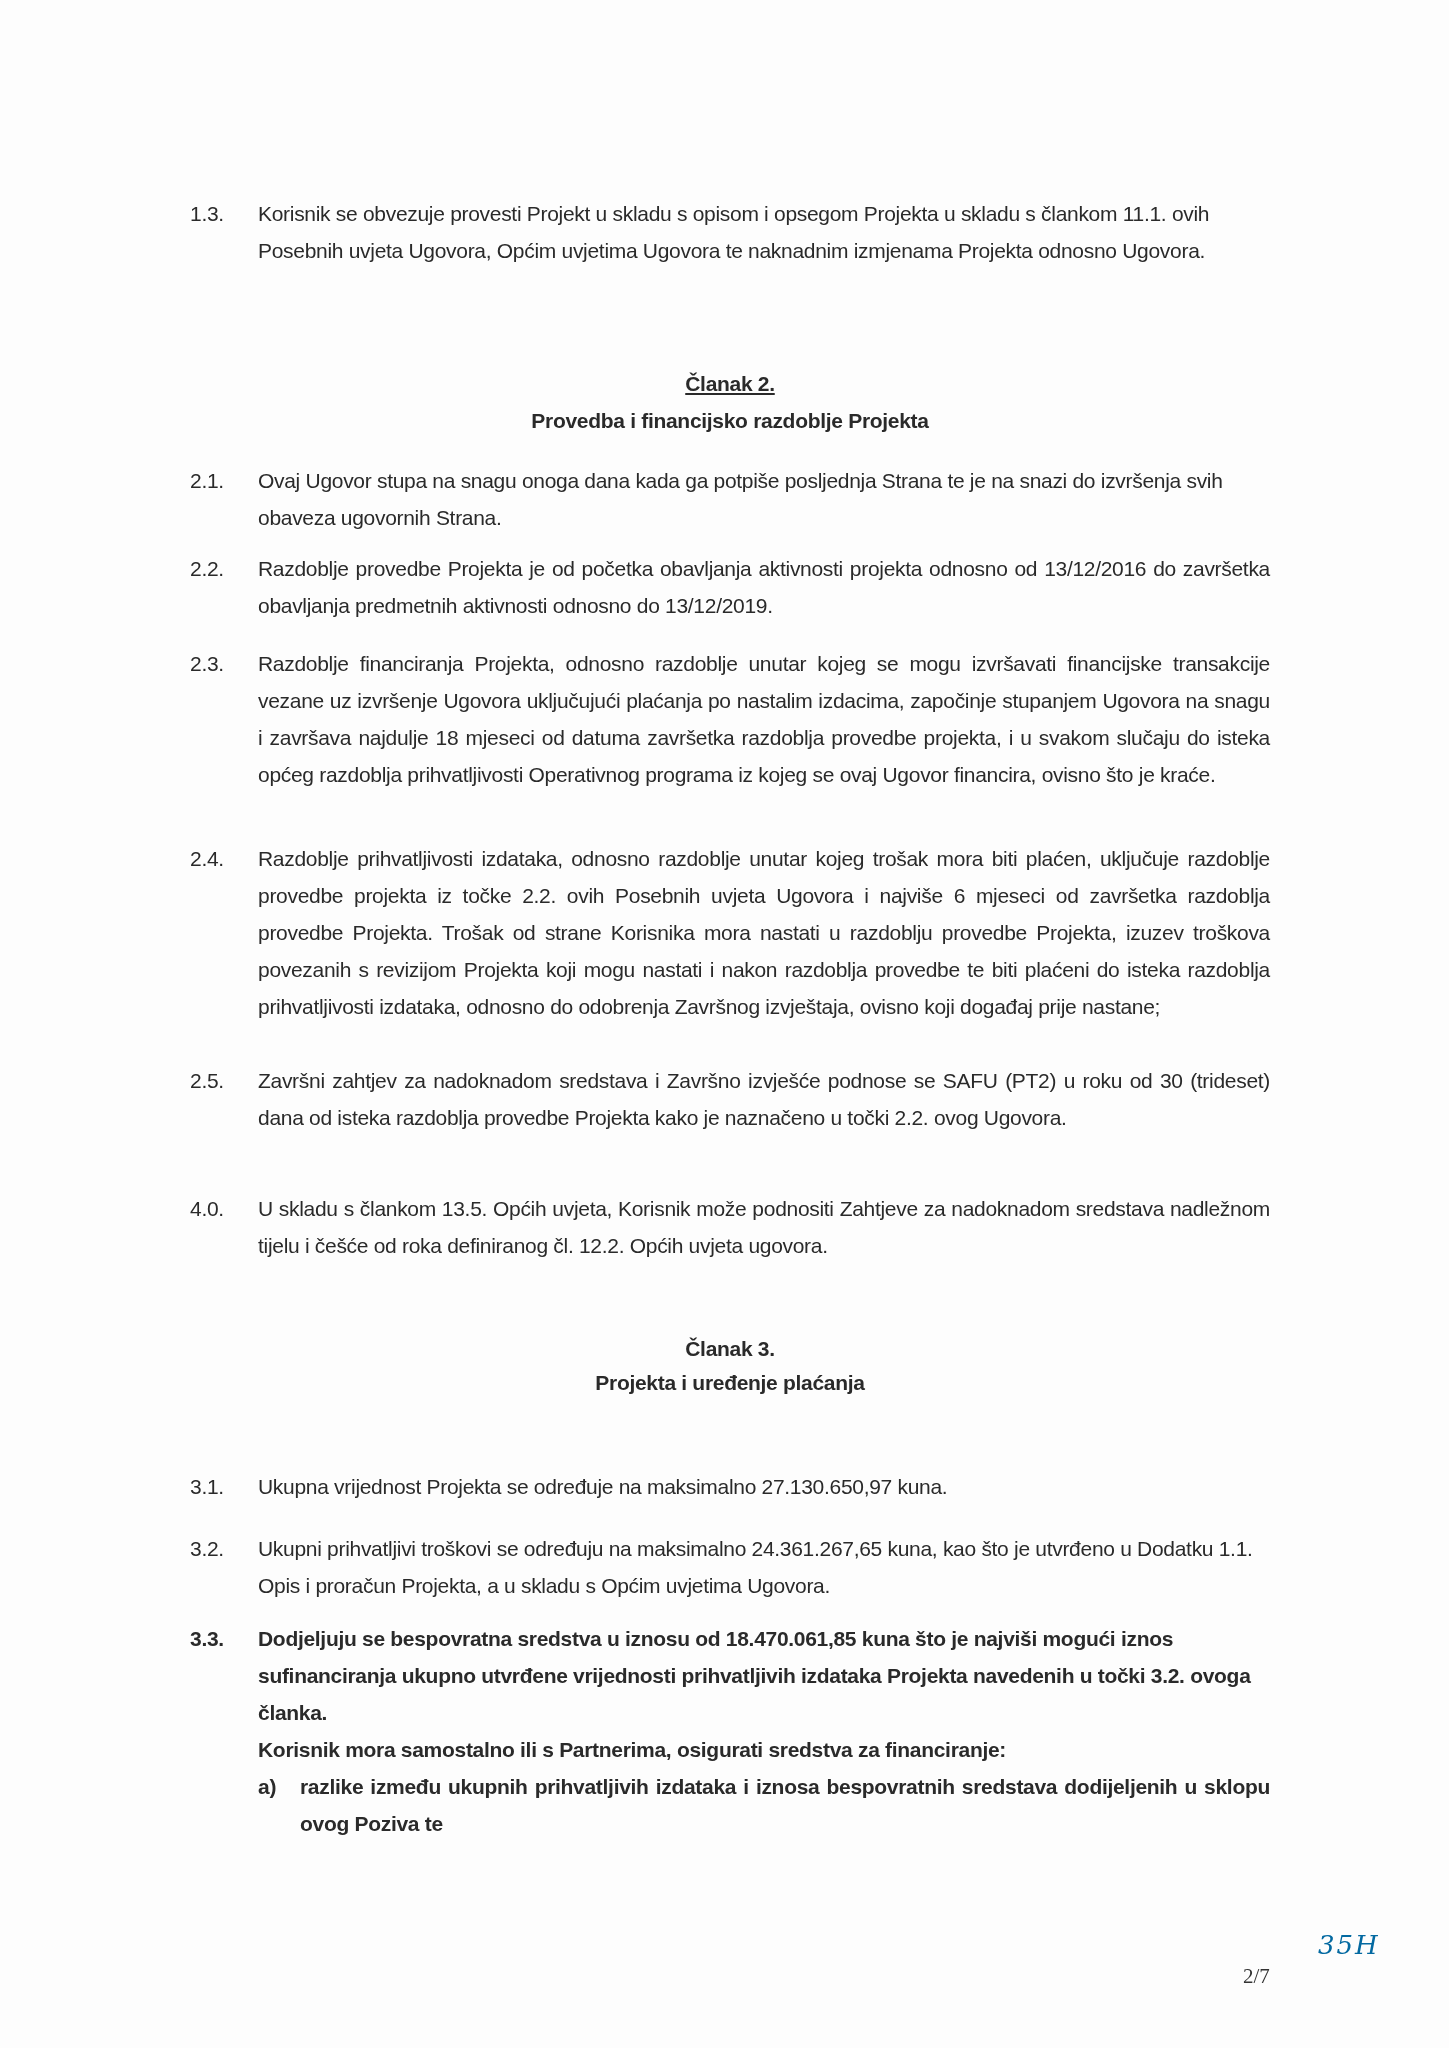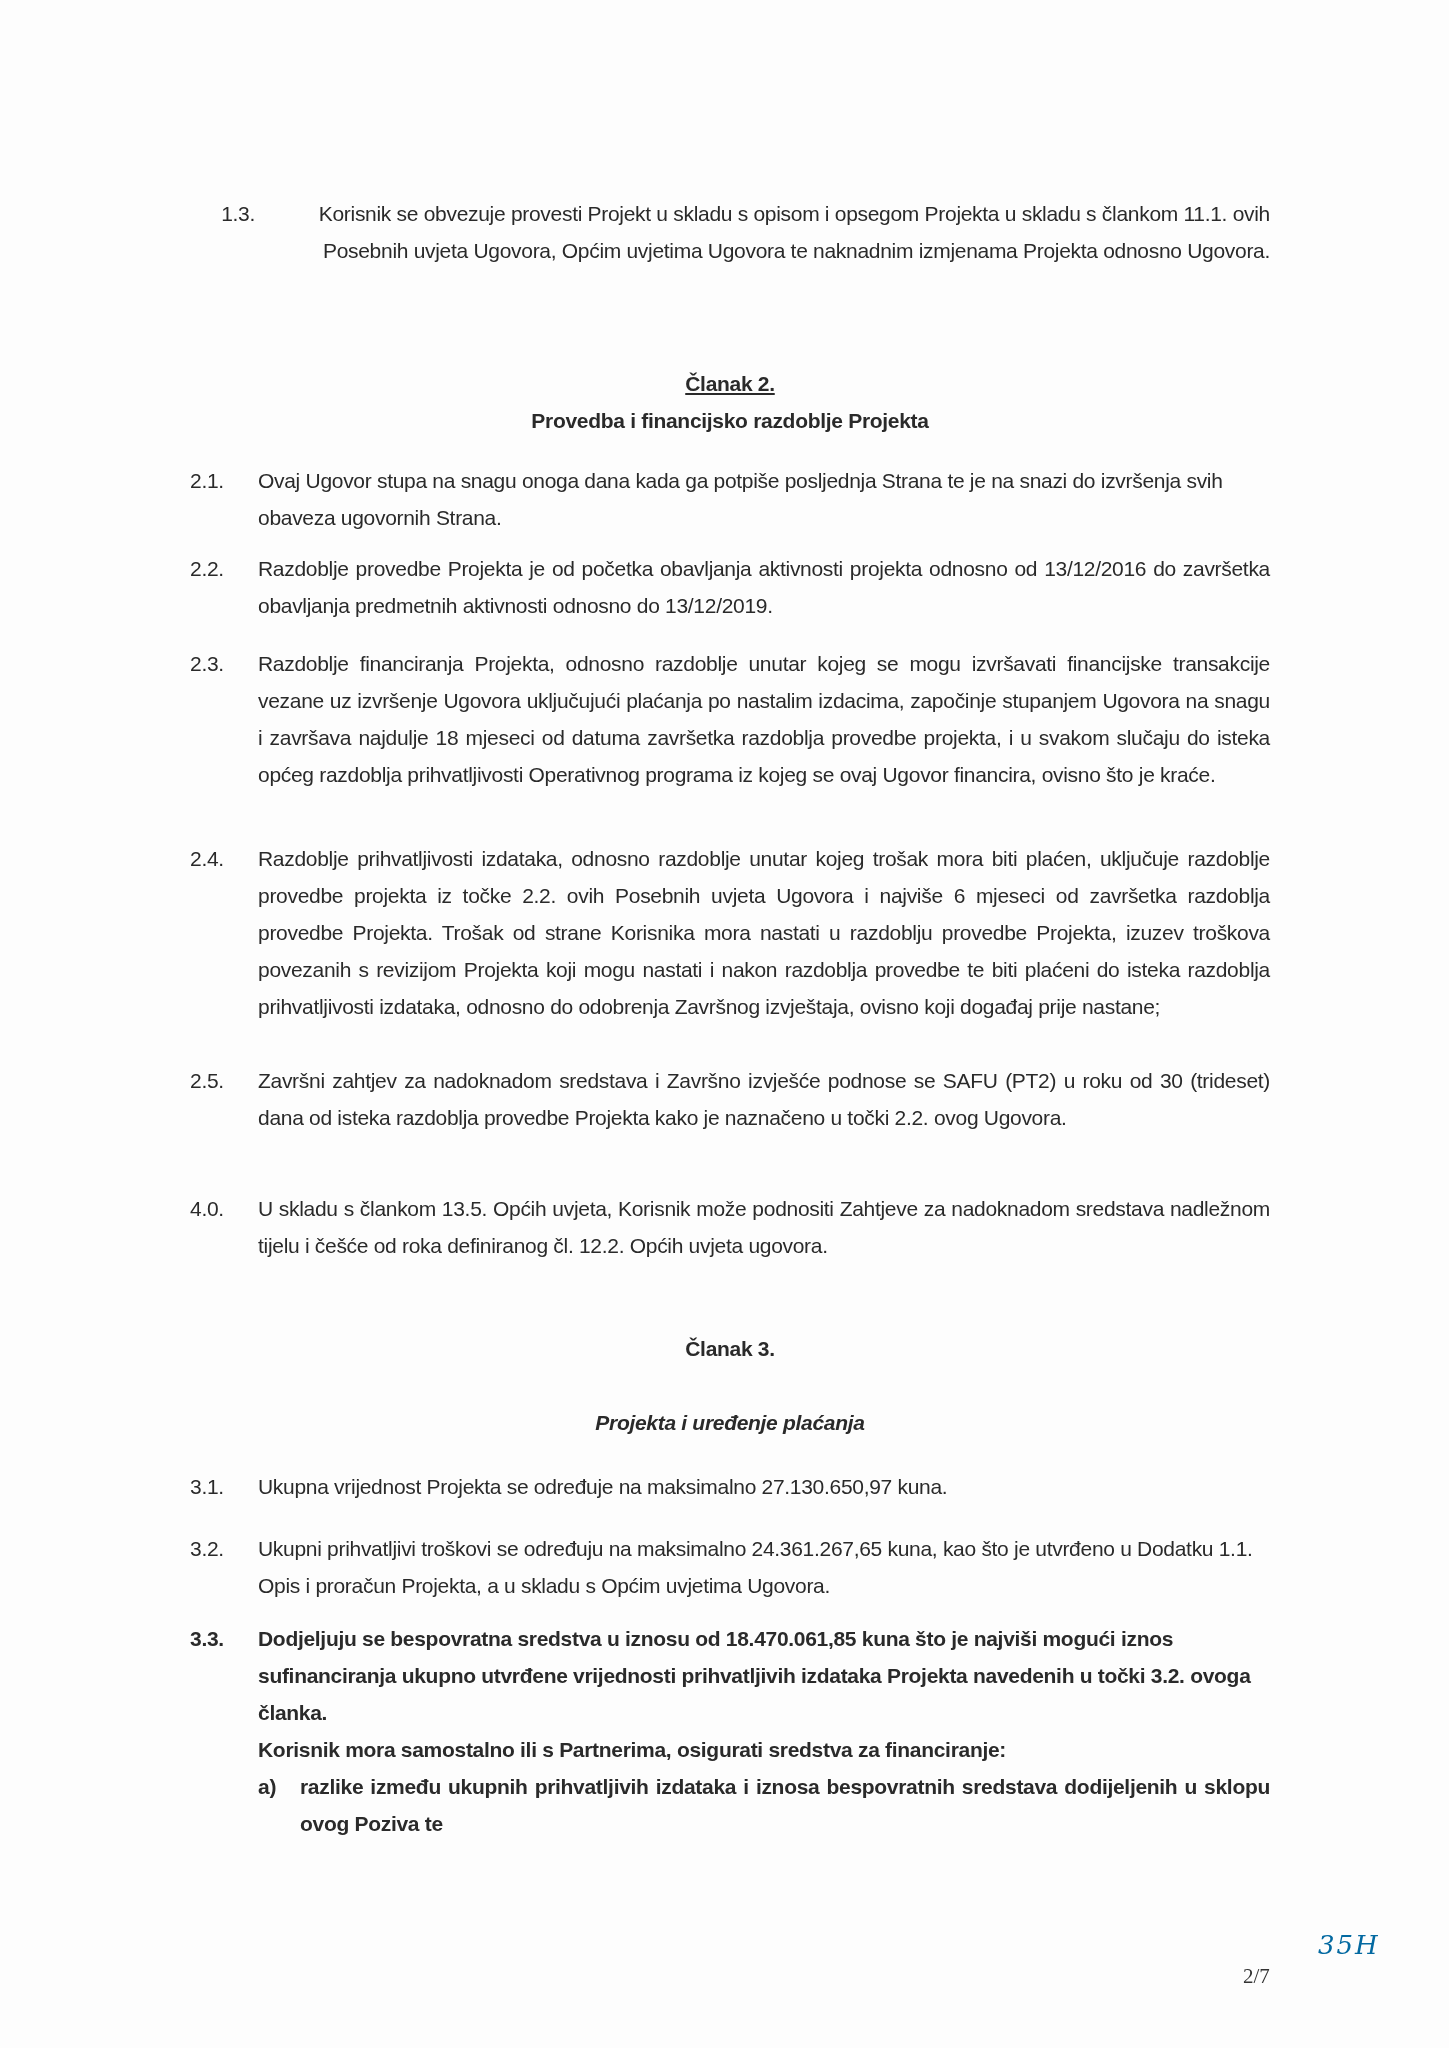--- a/index.html
+++ b/index.html
@@ -17,21 +17,21 @@
   .item { position: relative; margin-left: 110px; }
   .item .label { position: absolute; left: -42px; top: 0; }
   .pagenum { position: absolute; left: 1243px; top: 1964px; font-family: "Liberation Serif", serif; font-size: 21px; color: #333; }
   .handwriting { position: absolute; left: 1318px; top: 1930px; font-family: "DejaVu Serif", serif; font-style: italic; font-size: 26px; color: #0369a1; letter-spacing: 2px; }
 </style>
 </head>
 <body>
 
 <div class="page">
 
-  <div class="clause" style="top:195px;text-align:right;">
+  <div class="clause" style="top:195px;">
     <span class="num">1.3.</span>
     <div class="text">Korisnik se obvezuje provesti Projekt u skladu s opisom i opsegom Projekta u skladu s člankom 11.1. ovih Posebnih uvjeta Ugovora, Općim uvjetima Ugovora te naknadnim izmjenama Projekta odnosno Ugovora.</div>
   </div>
 
   <div class="heading" style="top:365px;text-decoration:underline;">Članak 2.</div>
   <div class="heading" style="top:402px;">Provedba i financijsko razdoblje Projekta</div>
 
   <div class="clause" style="top:462px;">
     <span class="num">2.1.</span>
     <div class="text">Ovaj Ugovor stupa na snagu onoga dana kada ga potpiše posljednja Strana te je na snazi do izvršenja svih obaveza ugovornih Strana.</div>
@@ -56,21 +56,21 @@
     <span class="num">2.5.</span>
     <div class="text justify">Završni zahtjev za nadoknadom sredstava i Završno izvješće podnose se SAFU (PT2)  u roku od 30 (trideset) dana od isteka razdoblja provedbe Projekta kako je naznačeno u točki 2.2. ovog Ugovora.</div>
   </div>
 
   <div class="clause" style="top:1190px;">
     <span class="num">4.0.</span>
     <div class="text justify">U skladu s člankom 13.5. Općih uvjeta, Korisnik može podnositi Zahtjeve za nadoknadom sredstava nadležnom tijelu i češće od roka definiranog čl. 12.2. Općih uvjeta ugovora.</div>
   </div>
 
   <div class="heading" style="top:1330px;">Članak 3.</div>
-  <div class="heading" style="top:1404px;font-style:italic;">Projekta i uređenje plaćanja</div>
+  <div class="heading" style="top:1364px;">Projekta i uređenje plaćanja</div>
 
   <div class="clause" style="top:1468px;">
     <span class="num">3.1.</span>
     <div class="text">Ukupna vrijednost Projekta se određuje na maksimalno 27.130.650,97 kuna.</div>
   </div>
 
   <div class="clause" style="top:1530px;">
     <span class="num">3.2.</span>
     <div class="text">Ukupni prihvatljivi troškovi se određuju na maksimalno 24.361.267,65 kuna, kao što je utvrđeno u Dodatku 1.1. Opis i proračun Projekta, a u skladu s Općim uvjetima Ugovora.</div>
   </div>

